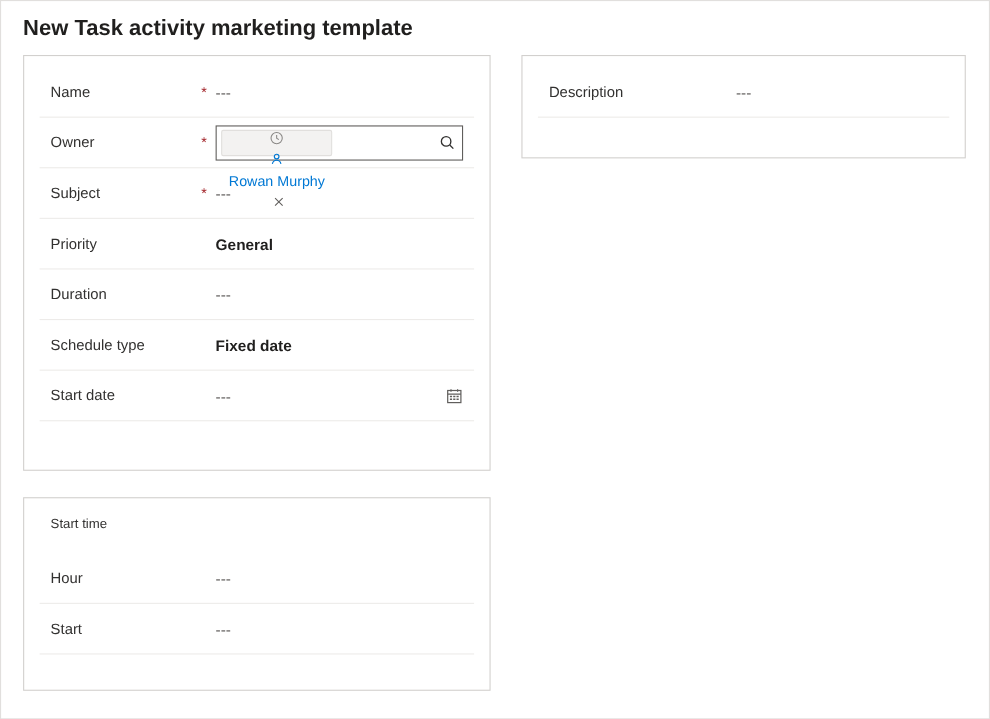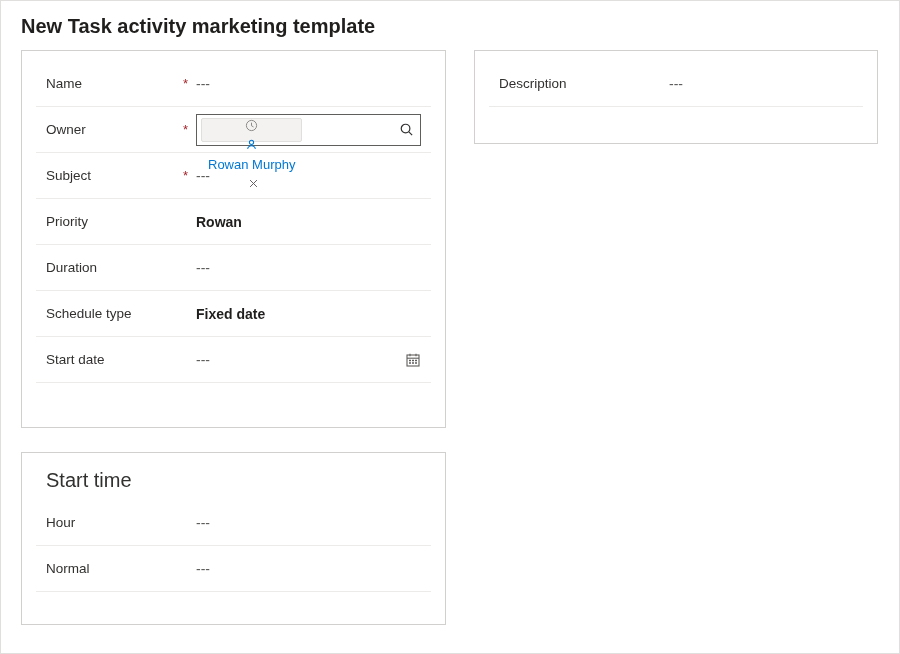--- a/index.html
+++ b/index.html
@@ -44,23 +44,23 @@
     align-items: flex-start;
   }
   .col-left { width: 425px; }
   .col-right { width: 404px; }
   .card {
     border: 1px solid #d2d0ce;
     padding: 10px 14px 14px 14px;
     margin-bottom: 24px;
   }
   .section-title {
-    font-size: 20px;
-    color: #323130;
-    margin: 6px 0 8px 10px;
+    font-size: 12px;
+    color: #323130;
+    margin: 6px 0 20px 10px;
   }
   .form-row {
     display: flex;
     align-items: center;
     min-height: 46px;
     padding: 0 10px;
     border-bottom: 1px solid #edebe9;
   }
   .form-row:last-child { border-bottom: 1px solid #edebe9; }
   .label-cell {
@@ -191,21 +191,21 @@
           <div class="value-cell">
             <span class="value-dash">---</span>
           </div>
         </div>
 
         <div class="form-row">
           <div class="label-cell">
             <span>Priority</span>
           </div>
           <div class="value-cell">
-            <span class="value-bold">Rowan</span>
+            <span class="value-bold">General</span>
           </div>
         </div>
 
         <div class="form-row">
           <div class="label-cell">
             <span>Duration</span>
           </div>
           <div class="value-cell">
             <span class="value-dash">---</span>
           </div>
@@ -247,21 +247,21 @@
           <div class="label-cell">
             <span>Hour</span>
           </div>
           <div class="value-cell">
             <span class="value-dash">---</span>
           </div>
         </div>
 
         <div class="form-row">
           <div class="label-cell">
-            <span>Normal</span>
+            <span>Start</span>
           </div>
           <div class="value-cell">
             <span class="value-dash">---</span>
           </div>
         </div>
 
         <div class="form-row" style="border-bottom:none;min-height:18px;"></div>
       </div>
 
     </div>

